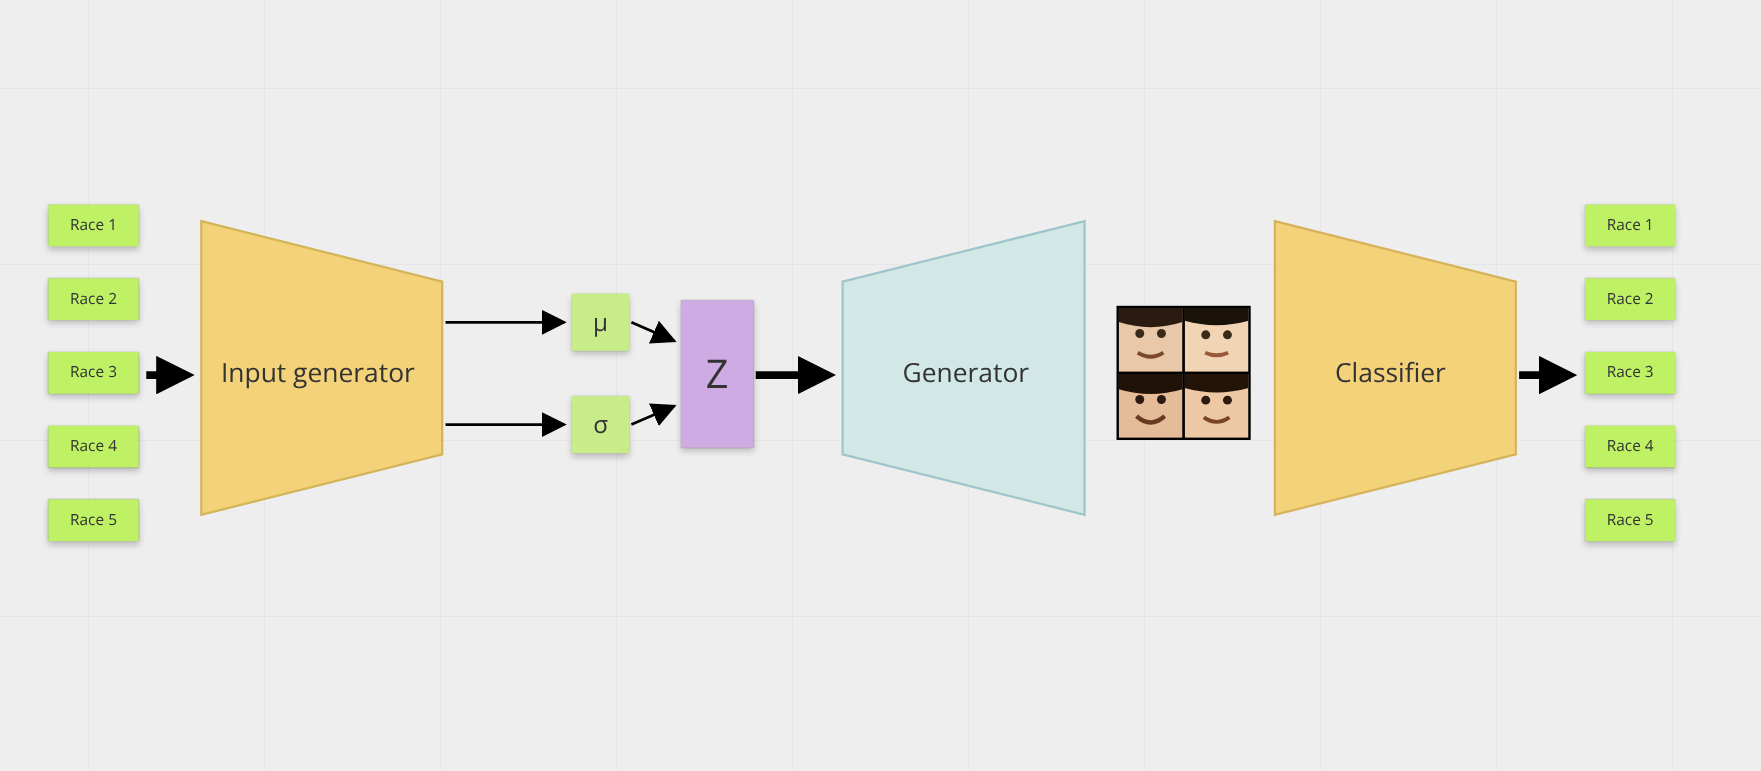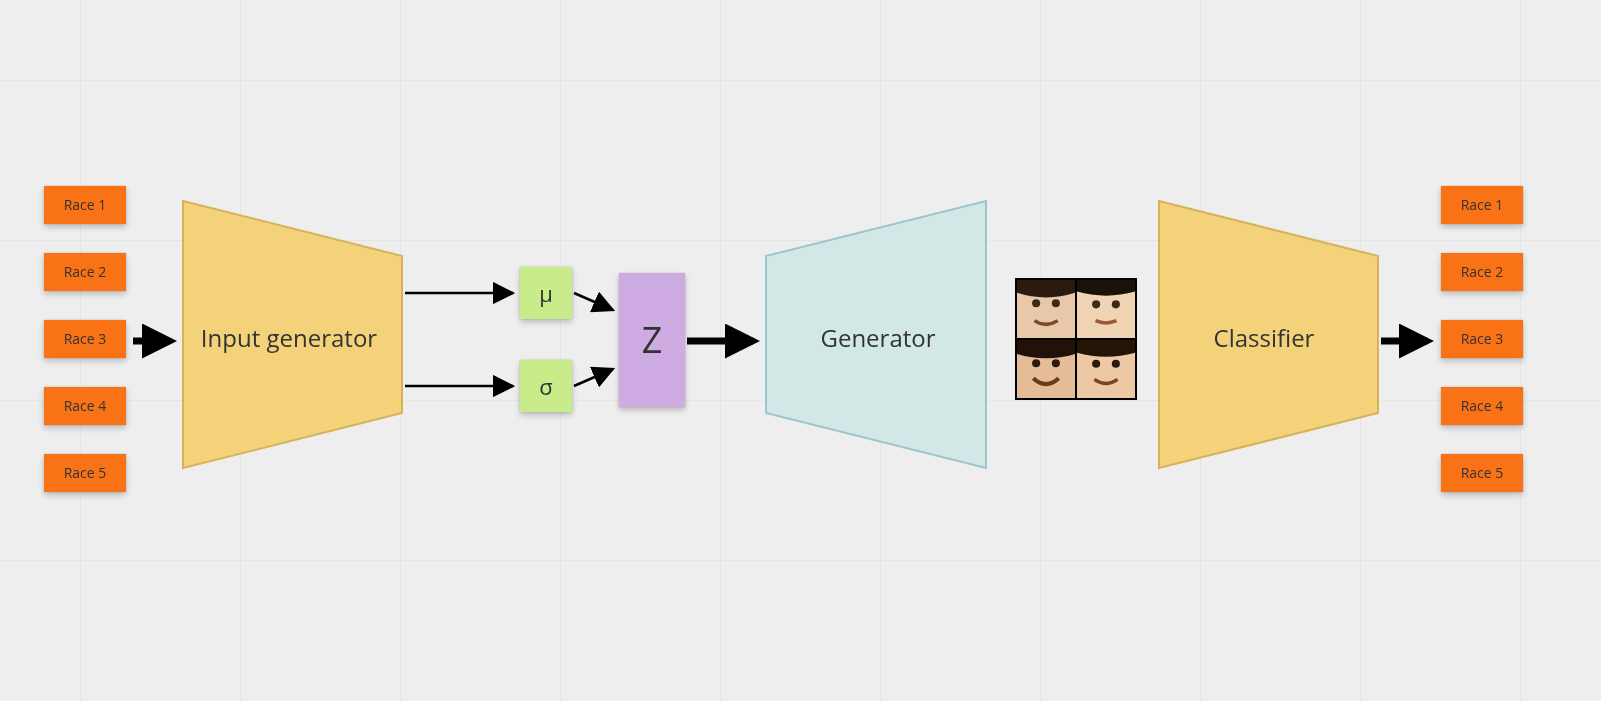--- a/index.html
+++ b/index.html
@@ -27,21 +27,21 @@
     position: absolute;
     inset: 0;
   }
   .sticky {
     position: absolute;
     box-sizing: border-box;
     text-align: center;
     box-shadow: 0 3px 6px rgba(0,0,0,0.22), 0 0 1px rgba(0,0,0,0.25);
     color: #333333;
   }
-  .orange { background: #f97316; }
+  .orange { background: #bef264; }
   .green  { background: #c9ec8b; }
   .purple { background: #ceabe2; }
   .race-box {
     width: 82px;
     height: 38px;
     font-size: 14px;
     line-height: 38px;
   }
   .mu-sigma {
     width: 52px;

